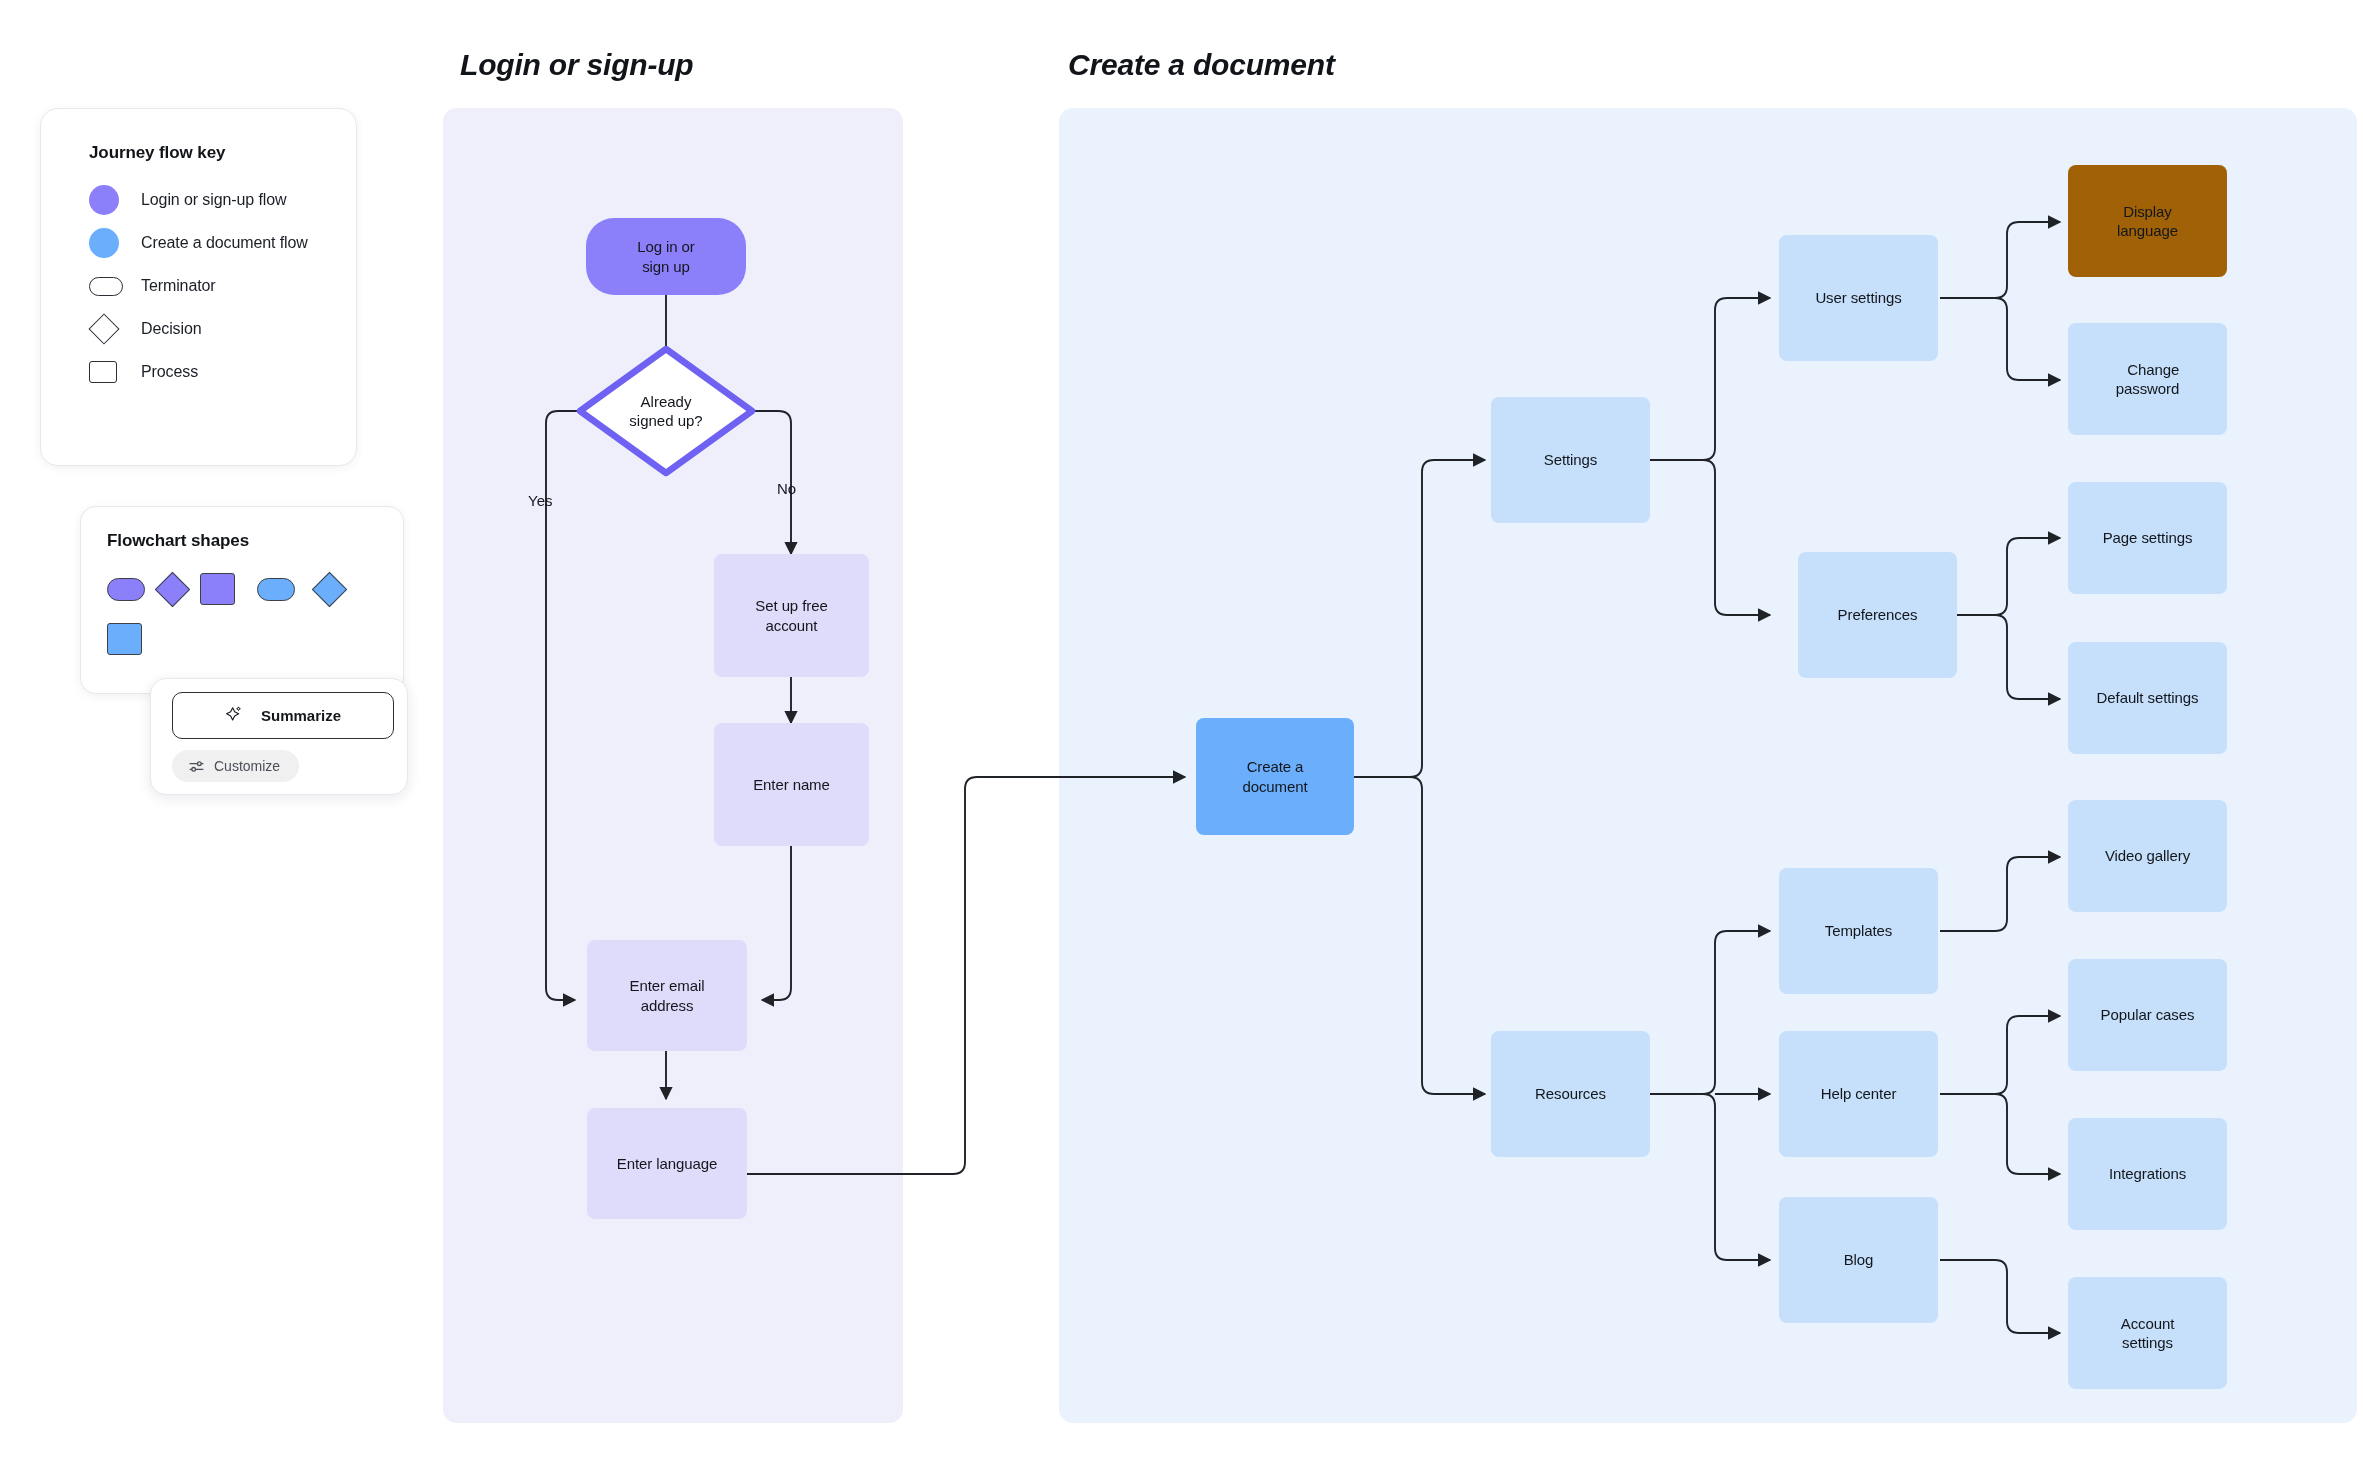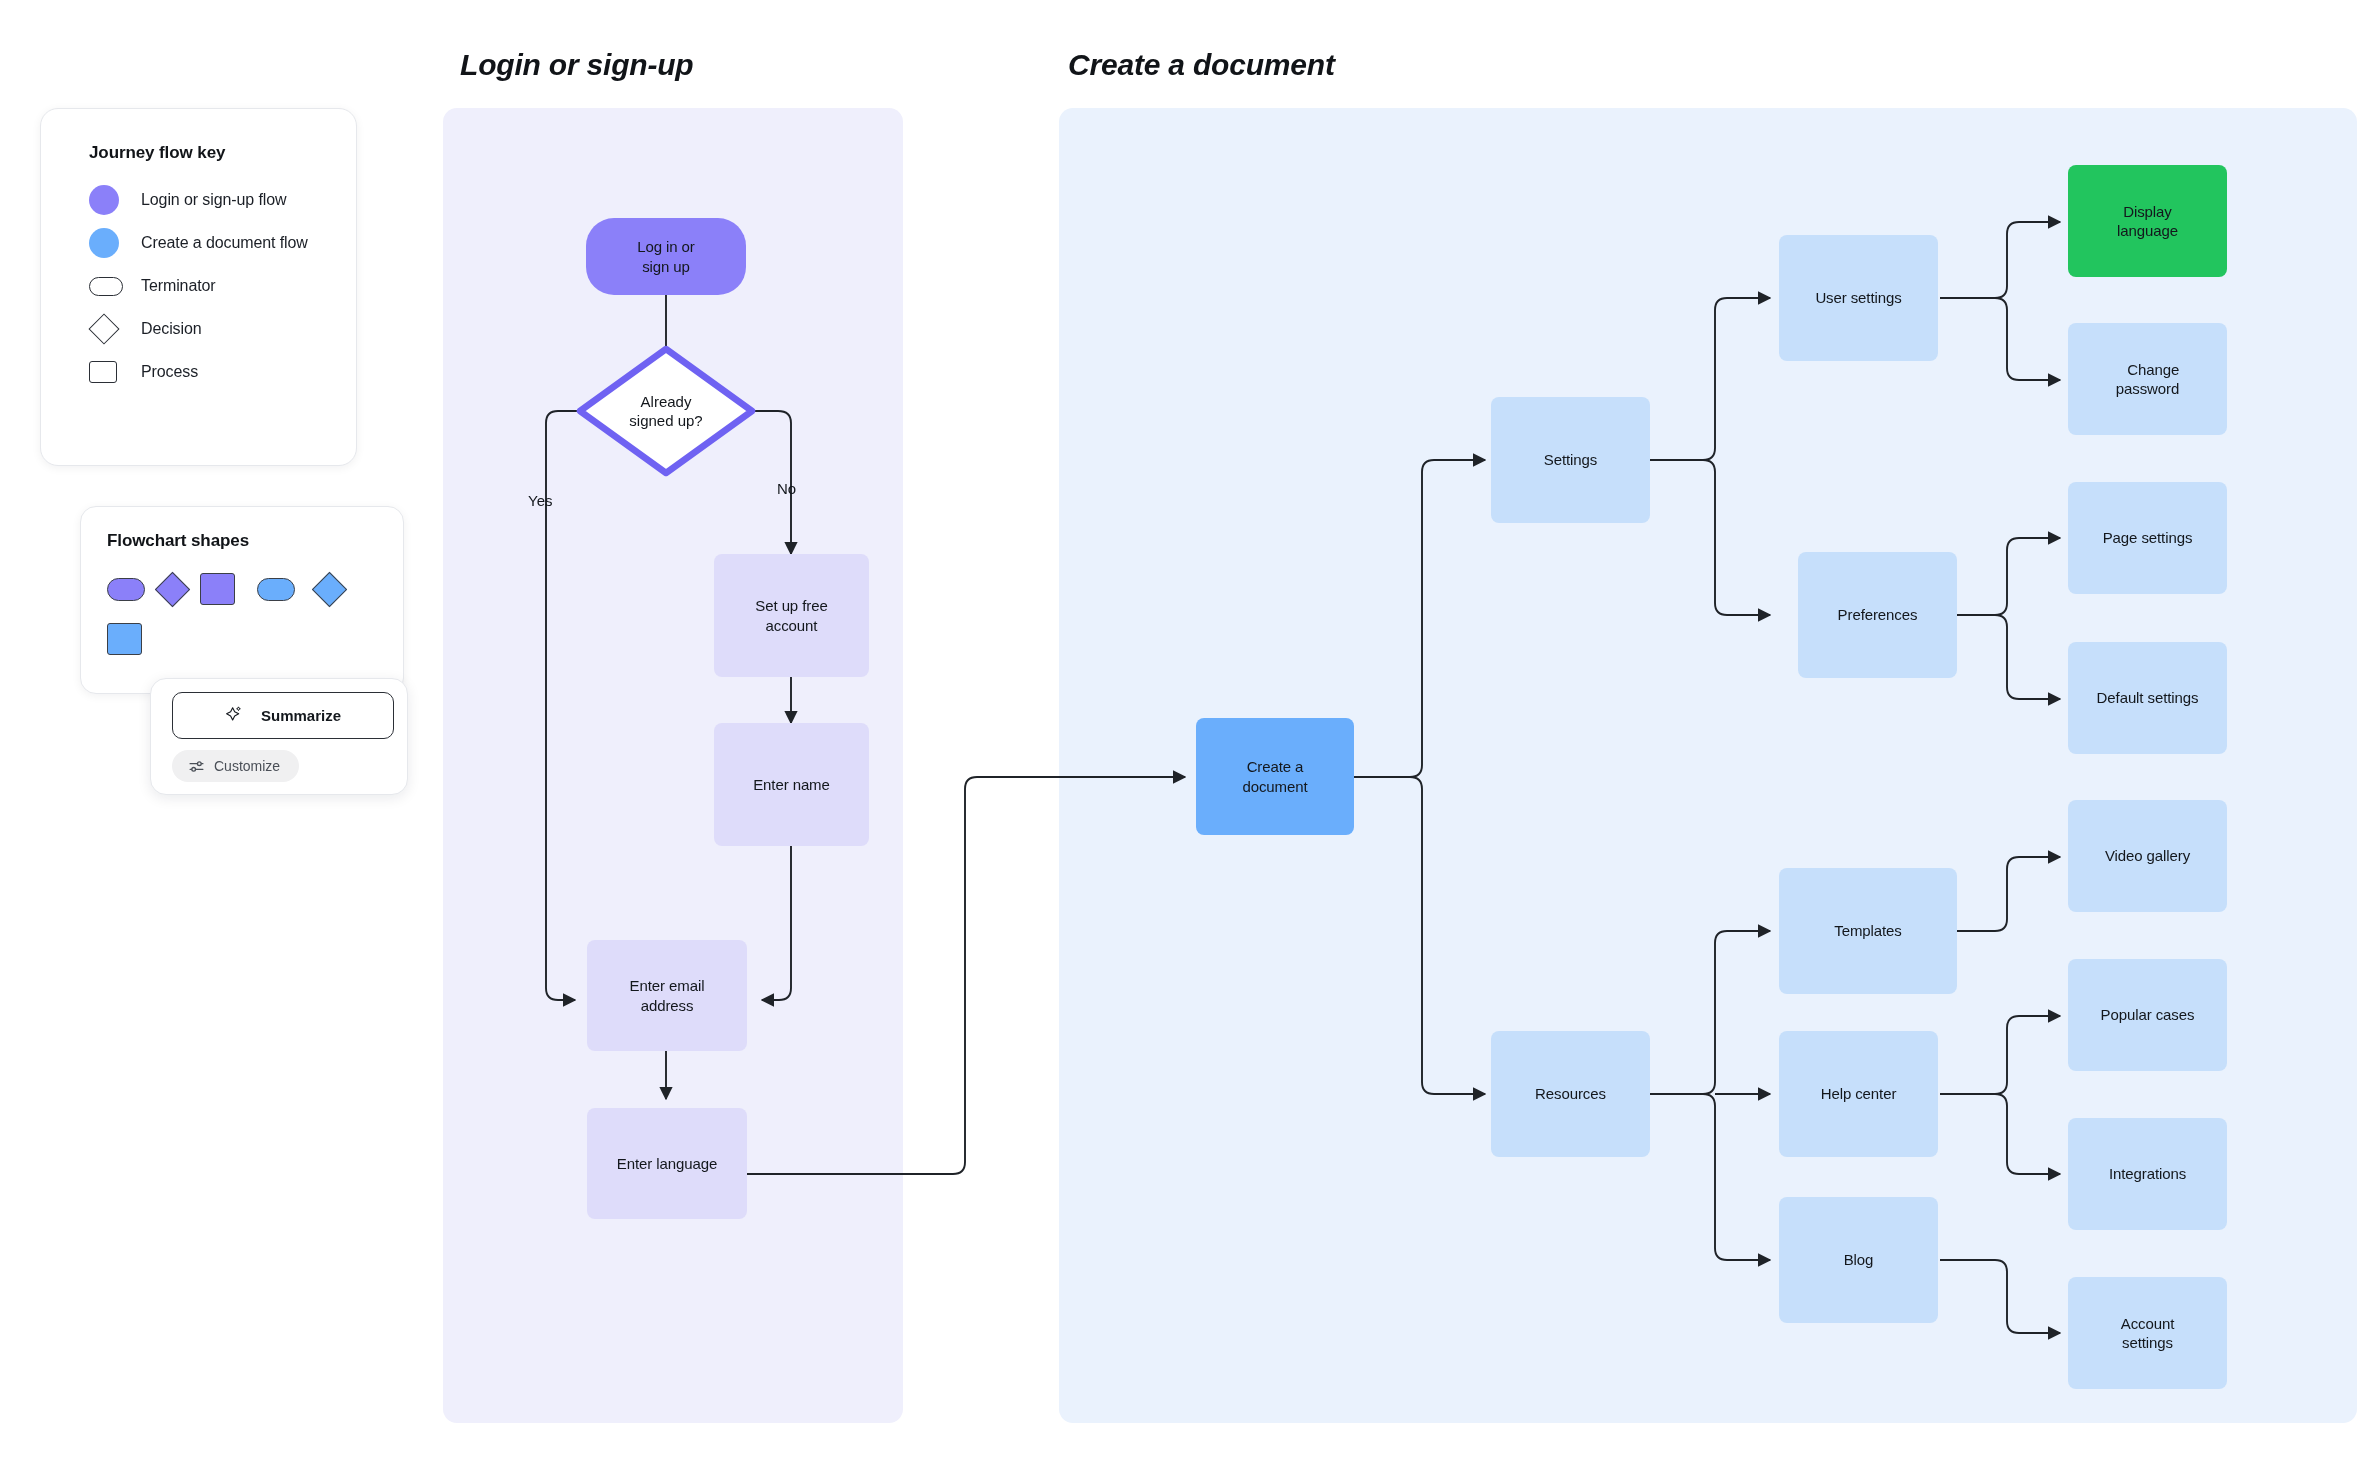--- a/index.html
+++ b/index.html
@@ -283,33 +283,33 @@
   </div>
 
   <div class="node process" style="left:1779px; top:235px; width:159px; height:126px; background:#c6dffb;">
     <span class="node-label">User settings</span>
   </div>
 
   <div class="node process" style="left:1798px; top:552px; width:159px; height:126px; background:#c6dffb;">
     <span class="node-label">Preferences</span>
   </div>
 
-  <div class="node process" style="left:1779px; top:868px; width:178px; height:126px; background:#c6dffb;">
+  <div class="node process" style="left:1779px; top:868px; width:159px; height:126px; background:#c6dffb;">
     <span class="node-label">Templates</span>
   </div>
 
   <div class="node process" style="left:1779px; top:1031px; width:159px; height:126px; background:#c6dffb;">
     <span class="node-label">Help center</span>
   </div>
 
   <div class="node process" style="left:1779px; top:1197px; width:159px; height:126px; background:#c6dffb;">
     <span class="node-label">Blog</span>
   </div>
 
-  <div class="node process" style="left:2068px; top:165px; width:159px; height:112px; background:#22c55e;">
+  <div class="node process" style="left:2068px; top:165px; width:159px; height:112px; background:#a16207;">
     <span class="node-label">Display<br>language</span>
   </div>
 
   <div class="node process" style="left:2068px; top:323px; width:159px; height:112px; background:#c6dffb;text-align:right;">
     <span class="node-label">Change<br>password</span>
   </div>
 
   <div class="node process" style="left:2068px; top:482px; width:159px; height:112px; background:#c6dffb;">
     <span class="node-label">Page settings</span>
   </div>

